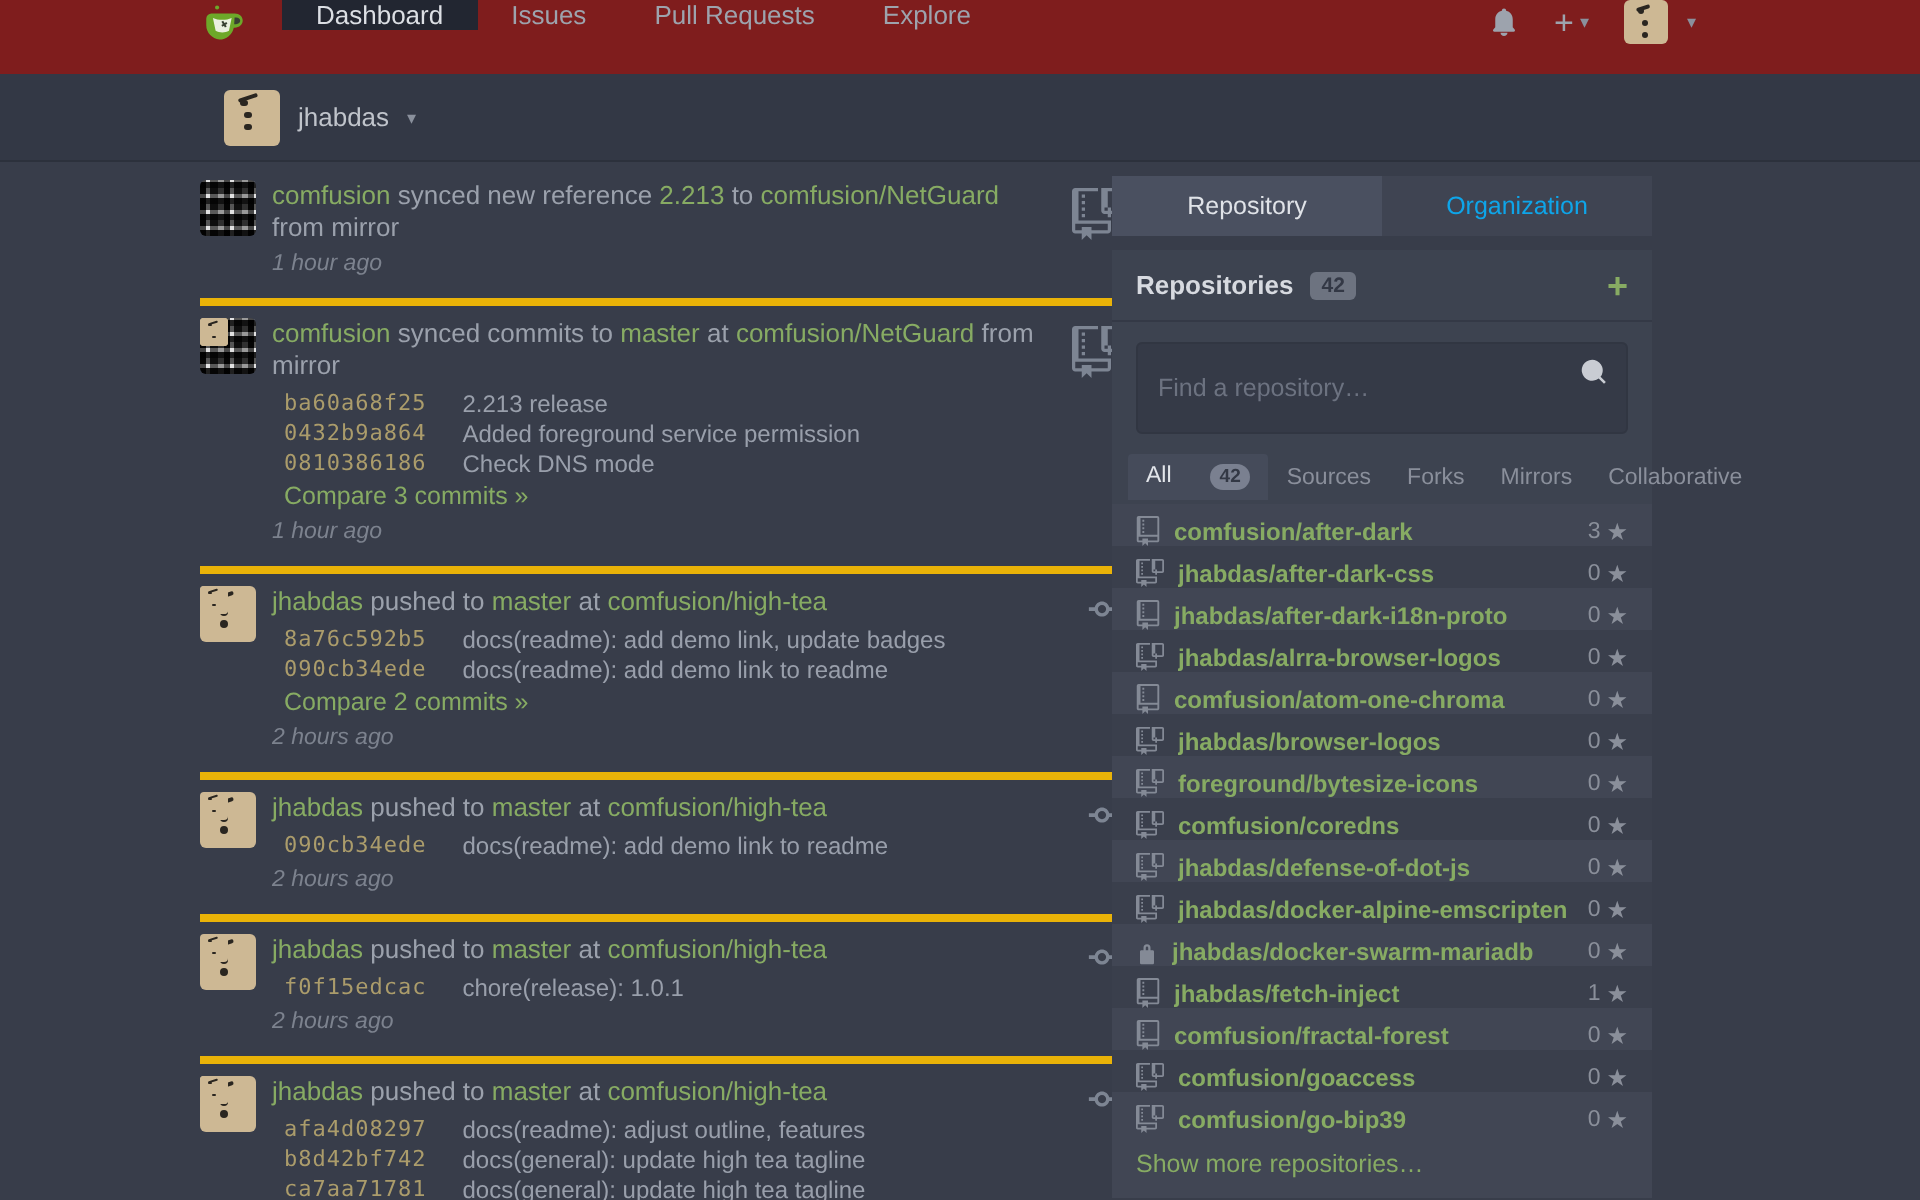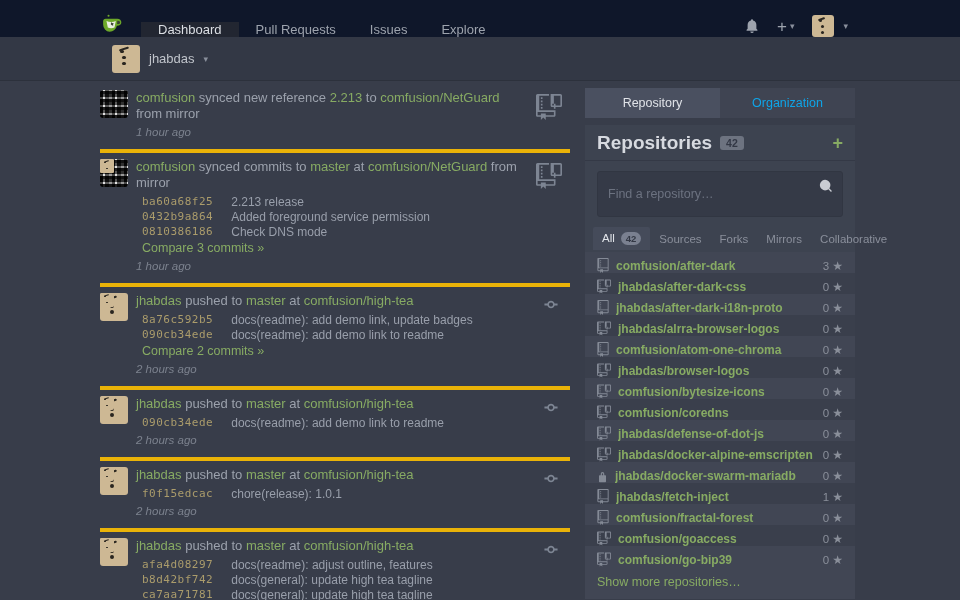--- a/index.html
+++ b/index.html
@@ -1,21 +1,21 @@
 <!DOCTYPE html>
 <html><head>
 <meta charset="utf-8">
 <style>
   html,body{margin:0;padding:0;background:#383d4a;}
   .app{position:relative;width:960px;height:600px;overflow:hidden;background:#383d4a;
        font-family:"Liberation Sans",sans-serif;font-size:13px;color:#9ba1ac;}
   a{text-decoration:none;cursor:pointer;}
 
   
-  .navbar{height:37px;background:#0f172a;display:flex;align-items:flex-end;
+  .navbar{height:37px;background:#7f1d1d;display:flex;align-items:flex-start;
           padding:0 112px 0 100px;}
   .nav-logo{display:flex;align-items:center;margin-right:16px;}
   .nav-item{display:flex;align-items:center;padding:0 17px;color:#9da3ad;font-size:13px;}
   .nav-item.active{background:#222631;color:#dcdfe4;}
   .nav-right{margin-left:auto;display:flex;align-items:center;gap:18px;}
   .nav-icon{color:#9da3ad;display:flex;align-items:center;gap:3px;}
   .caret{font-size:9px;color:#8a909c;}
   .plus-glyph{font-size:17px;line-height:1;color:#9da3ad;}
 
   
@@ -44,40 +44,40 @@
   .entry-title{font-size:13px;line-height:16px;color:#9ba1ac;padding-right:46px;}
   .entry-title a{color:#87ab63;}
   .commits{margin:3px 0 0 6px;}
   .commit-line{display:flex;align-items:center;gap:18px;height:15px;font-size:12px;color:#999fab;}
   .hash{font-family:"DejaVu Sans Mono",monospace;font-size:11px;color:#ab9c6b;letter-spacing:.5px;}
   .compare-link{display:block;margin:2px 0 0 6px;font-size:12.5px;color:#87ab63;height:15px;}
   .entry-time{margin-top:4px;font-size:11.5px;font-style:italic;color:#7c828e;height:13px;}
   .entry-icon{position:absolute;right:8px;top:10px;color:#7d8593;}
 
   
-  .sidebar{position:absolute;left:585px;top:88px;width:270px;}
+  .sidebar{position:absolute;left:556px;top:88px;width:270px;}
   .side-tabs{display:flex;height:30px;margin-bottom:7px;}
   .side-tab{flex:1;display:flex;align-items:center;justify-content:center;font-size:12.5px;
             background:#3f4452;color:#0ea5e9;cursor:pointer;}
   .side-tab.active{background:#4a5060;color:#e0e3e8;}
   .panel{background:#3d4350;}
   .panel-header{height:35px;display:flex;align-items:center;padding:0 12px;
                 border-bottom:1px solid #343946;}
-  .panel-title{font-size:19px;font-weight:bold;color:#d7dae0;}
+  .panel-title{font-size:13px;font-weight:bold;color:#d7dae0;}
   .count-badge{margin-left:8px;background:#6d7380;color:#333845;font-size:10.5px;font-weight:bold;
                padding:1px 6px;border-radius:3px;}
   .panel-plus{margin-left:auto;color:#87ab63;font-size:18px;font-weight:bold;line-height:1;cursor:pointer;}
   .search-wrap{padding:10px 12px 8px;position:relative;}
   .search-input{width:100%;box-sizing:border-box;height:46px;background:#353a47;border:1px solid #313642;
                 border-radius:3px;color:#c7cbd3;font-size:12.5px;padding:0 30px 0 10px;outline:none;
                 font-family:"Liberation Sans",sans-serif;}
   .search-input::placeholder{color:#6c7280;}
   .search-icon{position:absolute;right:22px;top:18px;color:#c9ccd3;}
   .filters{display:flex;align-items:center;padding:0 8px;height:27px;}
-  .filter{font-size:11.5px;color:#8a8f9b;padding:5px 9px;cursor:pointer;display:flex;align-items:flex-start;gap:6px;}
+  .filter{font-size:11.5px;color:#8a8f9b;padding:5px 9px;cursor:pointer;display:flex;align-items:flex-start;gap:19px;}
   .filter.active{background:#454b5a;color:#e2e5ea;border-radius:2px 2px 0 0;}
   .filter-badge{background:#7a8090;color:#333845;font-size:9.5px;font-weight:bold;
                 border-radius:8px;padding:1px 5px;}
   .repo-list{list-style:none;margin:0;padding:0;}
   .repo-row{height:21px;display:flex;align-items:flex-end;padding:0 12px;font-size:12px;}
   .repo-row:nth-child(odd){background:#414654;}
   .repo-row:nth-child(even){background:#3a3f4c;}
   .repo-icon{color:#848a96;margin-right:7px;display:flex;align-items:center;}
   .repo-name{color:#87ab63;font-weight:bold;flex:1;white-space:nowrap;overflow:hidden;}
   .repo-stars{color:#8a8f9a;font-size:11.5px;display:flex;align-items:center;gap:3px;}
@@ -94,22 +94,22 @@
       <svg width="25" height="25" viewBox="0 0 24 24">
         <path d="M5.5 6.5h11.2c2.2 0 3.8 1.5 3.8 3.4s-1.6 3.4-3.8 3.4h-.5A7 7 0 0 1 9.3 19 7 7 0 0 1 3 12V9a2.5 2.5 0 0 1 2.5-2.5z" fill="#6da829"></path>
         <path d="M16.6 8.4h.7c1.2 0 2 .7 2 1.6s-.8 1.6-2 1.6h-.9z" fill="#384032"></path>
         <path d="M6.2 8.6c2.6 1.2 6.4 1.2 9 0l-1.3 6.2c-1.9 1-4.5 1-6.4 0z" fill="#e9efdf"></path>
         <path d="M10.7 10.2l1.7 2.8m-1.9-.6l2.4-1.4" stroke="#384032" stroke-width="1"></path>
         <circle cx="8.2" cy="3.6" r="1" fill="#6da829"></circle>
       </svg>
     </div>
     <div id="nav-items" style="display: flex;">
         <a class="nav-item active">Dashboard</a>
+        <a class="nav-item">Issues</a>
         <a class="nav-item">Pull Requests</a>
-        <a class="nav-item">Issues</a>
         <a class="nav-item">Explore</a>
       </div>
     <div class="nav-right">
       <span class="nav-icon">
         <svg width="14" height="14" viewBox="0 0 16 16" fill="currentColor">
           <path d="M8 16a2 2 0 0 0 1.99-1.81H6.01A2 2 0 0 0 8 16zM14.1 12.3 13 11V6.5C13 4 11.5 2.1 9.25 1.6a1.25 1.25 0 1 0-2.5 0C4.5 2.1 3 4 3 6.5V11l-1.1 1.3a.75.75 0 0 0 .57 1.24h11.06a.75.75 0 0 0 .57-1.24z"></path>
         </svg>
       </span>
       <span class="nav-icon">
         <span class="plus-glyph">+</span>
@@ -362,21 +362,21 @@
               <span>0</span>
               <span class="star-glyph">★</span>
             </span>
           </li>
           <li class="repo-row">
             <span class="repo-icon">
               <svg width="14" height="15" viewBox="0 0 16 16" fill="currentColor">
                 <path d="M15 0H9v7c0 .55.45 1 1 1h1v1h1V8h3c.55 0 1-.45 1-1V1c0-.55-.45-1-1-1zm-4 7h-1V6h1v1zm4 0h-3V6h-1V1h4v6zM4 5H3V4h1v1zm0-2H3V2h1v1zM2 1h6V0H1C.45 0 0 .45 0 1v12c0 .55.45 1 1 1h2v2l1.5-1.5L6 16v-2h5c.55 0 1-.45 1-1v-3H2V1zm9 10v2H6v-1H3v1H1v-2h10zM3 8h1v1H3V8zm1-1H3V6h1v1z"></path>
               </svg>
             </span>
-            <a class="repo-name">comfusion/bytesize-icons</a>
+            <a class="repo-name">foreground/bytesize-icons</a>
             <span class="repo-stars">
               <span>0</span>
               <span class="star-glyph">★</span>
             </span>
           </li>
           <li class="repo-row">
             <span class="repo-icon">
               <svg width="14" height="15" viewBox="0 0 16 16" fill="currentColor">
                 <path d="M15 0H9v7c0 .55.45 1 1 1h1v1h1V8h3c.55 0 1-.45 1-1V1c0-.55-.45-1-1-1zm-4 7h-1V6h1v1zm4 0h-3V6h-1V1h4v6zM4 5H3V4h1v1zm0-2H3V2h1v1zM2 1h6V0H1C.45 0 0 .45 0 1v12c0 .55.45 1 1 1h2v2l1.5-1.5L6 16v-2h5c.55 0 1-.45 1-1v-3H2V1zm9 10v2H6v-1H3v1H1v-2h10zM3 8h1v1H3V8zm1-1H3V6h1v1z"></path>
               </svg>

